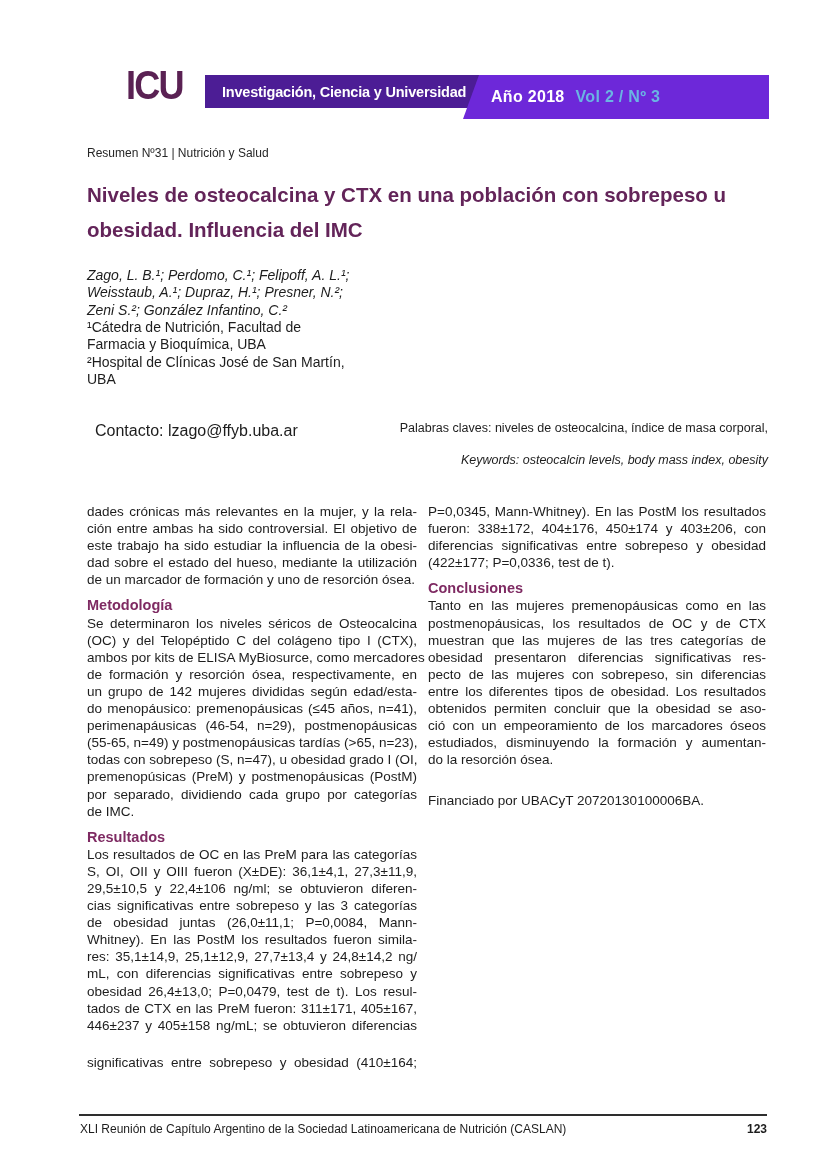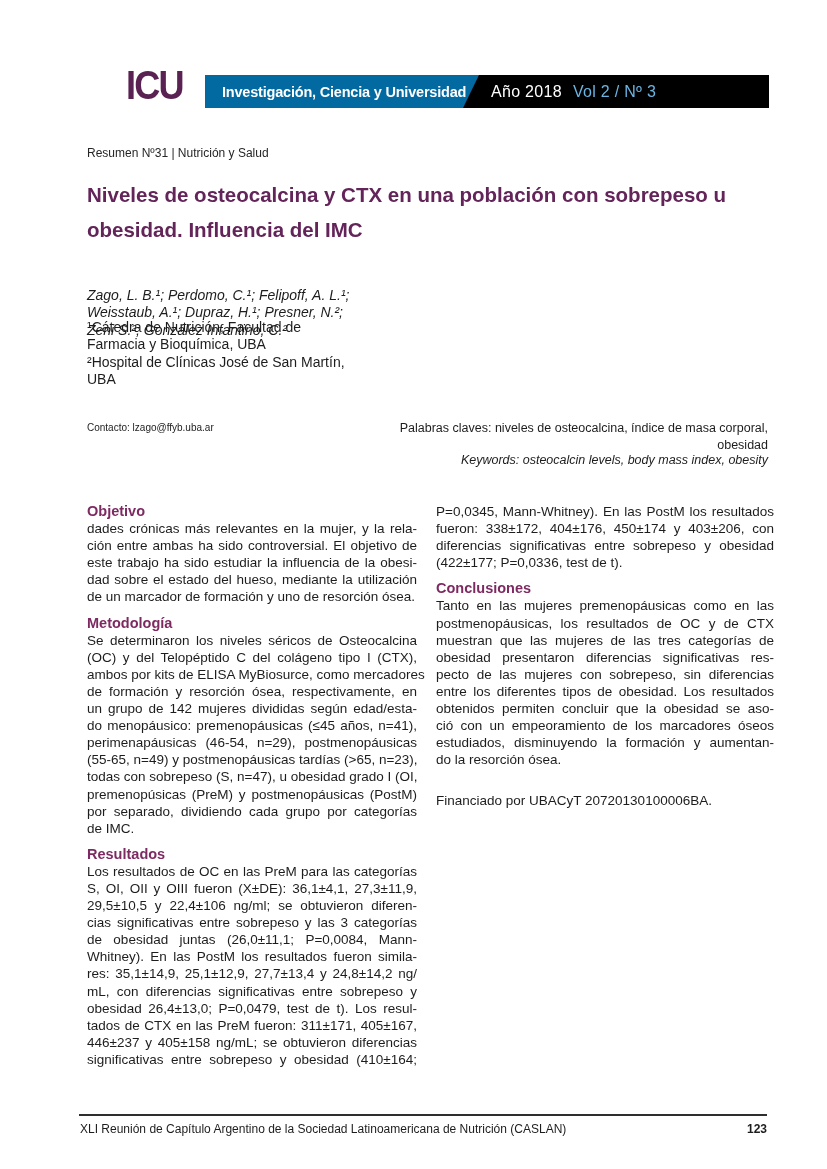--- a/index.html
+++ b/index.html
@@ -15,57 +15,57 @@
 
   
   .logo {
     position: absolute; left: 126px; top: 62px;
     font-size: 41px; font-weight: bold; color: #5a2153;
     letter-spacing: -2px; transform: scaleX(.88); transform-origin: left top;
     line-height: 46px;
   }
   .bar-blue {
     position: absolute; left: 205px; top: 75px; width: 274px; height: 33px;
-    background: #0369a1; display: flex; align-items: center; padding-left: 17px;
+    background: #4c1d95; display: flex; align-items: center; padding-left: 17px;
     color: #ffffff; font-weight: bold; font-size: 14.5px; letter-spacing: -0.2px;
   }
   .bar-purple {
-    position: absolute; left: 463px; top: 75px; width: 306px; height: 33px;
-    background: #000000; clip-path: polygon(16px 0, 100% 0, 100% 100%, 0 100%);
+    position: absolute; left: 463px; top: 75px; width: 306px; height: 44px;
+    background: #6d28d9; clip-path: polygon(16px 0, 100% 0, 100% 100%, 0 100%);
     display: flex; align-items: center; padding-left: 28px;
-    font-weight: normal; font-size: 16px; letter-spacing: .3px;
+    font-weight: bold; font-size: 16px; letter-spacing: .3px;
   }
   .bar-purple .year { color: #ffffff; margin-right: 11px; }
   .bar-purple .vol  { color: #6ab5e3; }
 
   
   .kicker { position: absolute; left: 87px; top: 146px; font-size: 12px; color: #262626; }
   .title  { position: absolute; left: 87px; top: 177px; color: #632459; font-weight: bold; font-size: 20.5px; }
   .title .ln { line-height: 35px; white-space: nowrap; }
 
-  .authors { position: absolute; left: 87px; top: 267px; font-size: 14px; font-style: italic; margin-top: 20px; }
+  .authors { position: absolute; left: 87px; top: 267px; font-size: 14px; font-style: italic; }
   .authors .ln { line-height: 17.4px; white-space: nowrap; }
   .affils  { position: absolute; left: 87px; top: 319px; font-size: 14px; }
   .affils .ln { line-height: 17.4px; white-space: nowrap; }
 
-  .contact { position: absolute; left: 87px; top: 422px; font-size: 10px; }
+  .contact { position: absolute; left: 95px; top: 422px; font-size: 16px; }
   .keywords { position: absolute; left: 340px; right: 59px; top: 420px; font-size: 12.5px; text-align: right; }
   .keywords .ln { line-height: 16.8px; white-space: nowrap; }
   .keywords-en { position: absolute; right: 59px; top: 453px; font-size: 12.5px; font-style: italic; white-space: nowrap; }
 
   
   .col-left  { position: absolute; left: 87px;  top: 503px; width: 330px; }
-  .col-right { position: absolute; left: 428px; top: 503px; width: 338px; margin-left: 8px; }
+  .col-right { position: absolute; left: 428px; top: 503px; width: 338px; }
   .sec-heading { font-size: 14.5px; font-weight: bold; color: #7e2a62; line-height: 17.1px; margin: 0; }
   .section { margin-top: 9px; }
   .section:first-child { margin-top: 0; }
   .jlines { font-size: 13.5px; color: #1d1d1d; }
   .jlines .ln { line-height: 17.1px; white-space: nowrap; text-align: justify; text-align-last: justify; }
   .jlines .ln:last-child { text-align-last: left; }
-  .jlines.cont .ln:last-child { text-align-last: justify; }
+  .jlines.cont .ln:last-child { text-align-last: justify; margin-top: 20px; }
   .funding { margin-top: 24px; font-size: 13.5px; line-height: 17.1px; }
 
   
   .footer-rule { position: absolute; left: 79px; top: 1114px; width: 688px; height: 2px; background: #2e2e2e; }
   .footer-text { position: absolute; left: 80px; top: 1122px; font-size: 12px; color: #1d1d1d; }
   .footer-page { position: absolute; right: 60px; top: 1122px; font-size: 12px; font-weight: bold; color: #1d1d1d; }
 </style>
 </head>
 <body>
 
@@ -97,27 +97,25 @@
       <div class="ln">UBA</div>
     </div>
 
   <div class="contact">
     <span>Contacto:</span>
     <span> </span>
     <span>lzago@ffyb.uba.ar</span>
   </div>
   <div class="keywords">
       <div class="ln">Palabras claves: niveles de osteocalcina, índice de masa corporal,</div>
-      <div class="ln">obesidad</div>
     </div>
   <div class="keywords-en">Keywords: osteocalcin levels, body mass index, obesity</div>
 
   <div class="col-left">
     <div class="section">
-      <h2 class="sec-heading">Objetivo</h2>
       <div class="jlines">
           <div class="ln">dades crónicas más relevantes en la mujer, y la rela-</div>
           <div class="ln">ción entre ambas ha sido controversial. El objetivo de</div>
           <div class="ln">este trabajo ha sido estudiar la influencia de la obesi-</div>
           <div class="ln">dad sobre el estado del hueso, mediante la utilización</div>
           <div class="ln">de un marcador de formación y uno de resorción ósea.</div>
         </div>
     </div>
     <div class="section">
       <h2 class="sec-heading">Metodología</h2>

